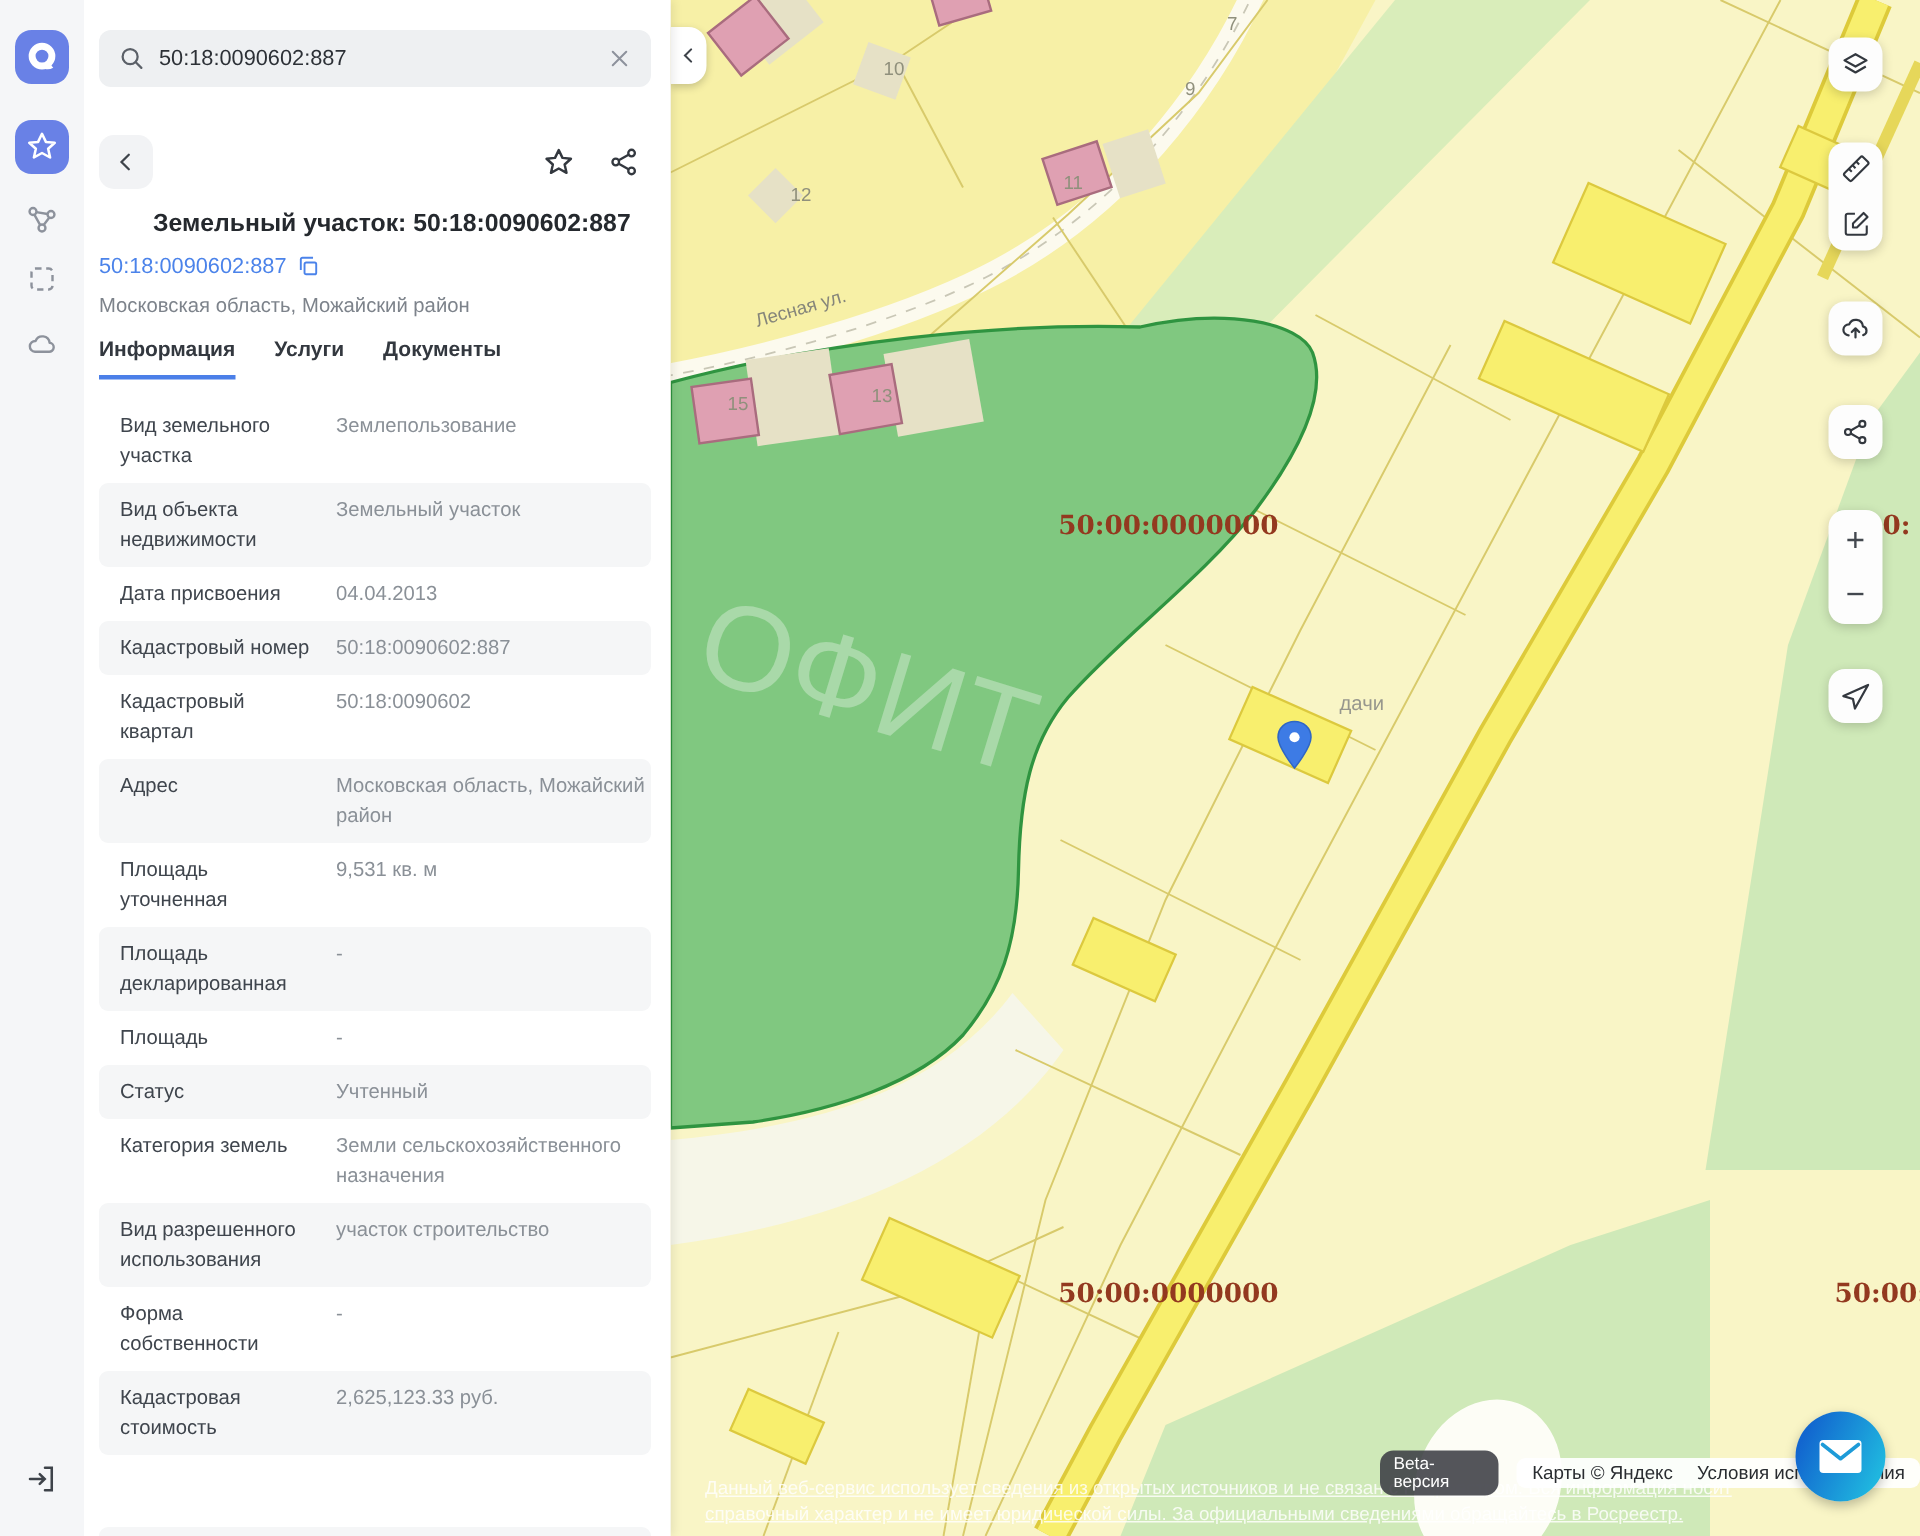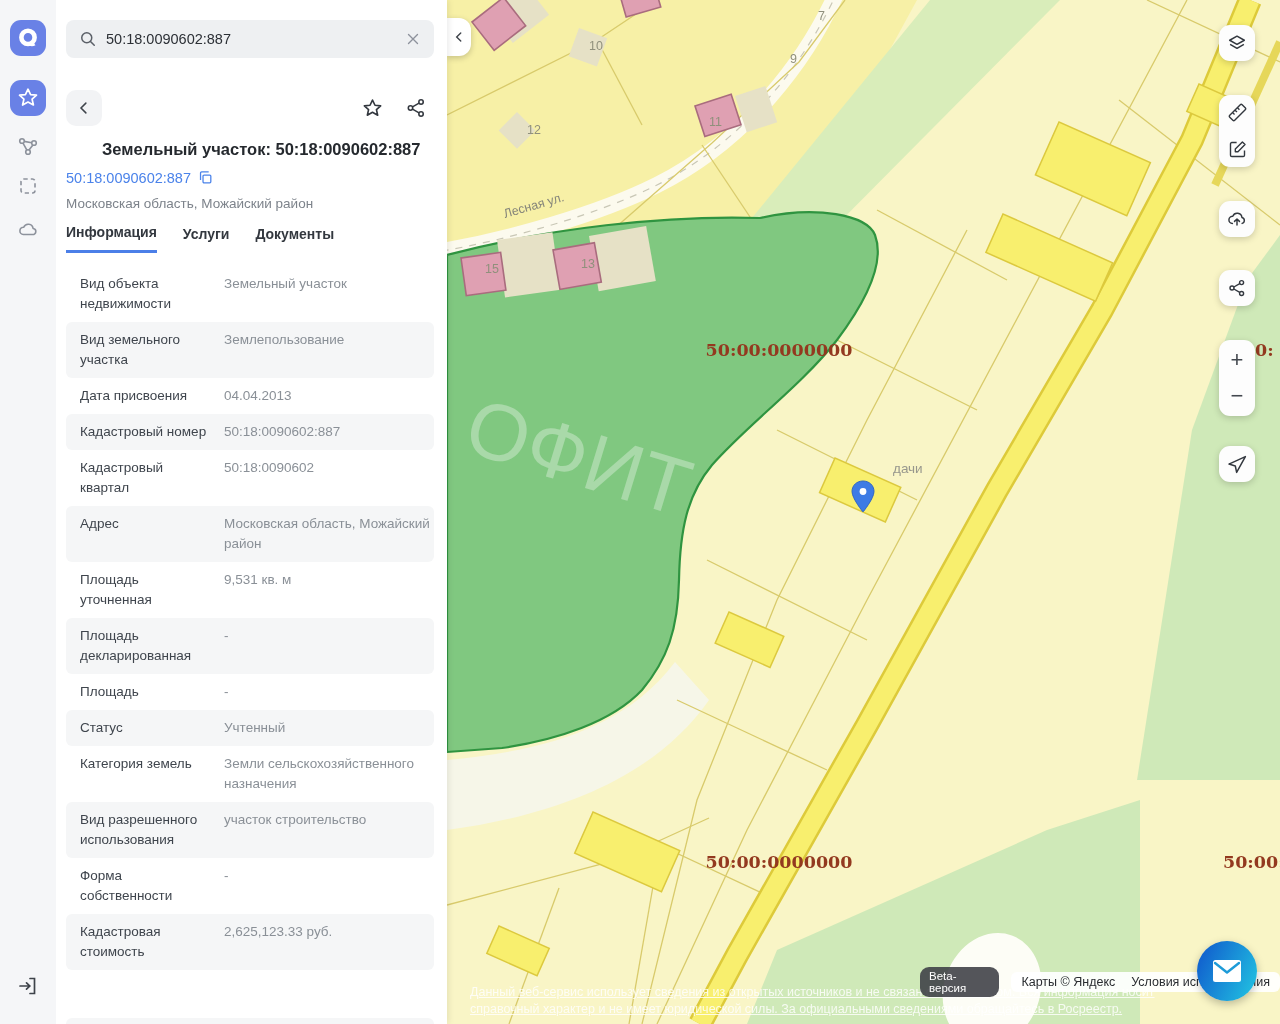--- a/index.html
+++ b/index.html
@@ -25,21 +25,21 @@
   .btn-back { position:absolute; left:0; top:0; width:36px; height:36px; background:#f2f3f5;
     border-radius:10px; display:flex; align-items:center; justify-content:center; cursor:pointer; }
   .hdr-actions { position:absolute; right:0; top:0; display:flex; gap:8px; }
   .hdr-act { width:36px; height:36px; display:flex; align-items:center; justify-content:center;
     border-radius:10px; cursor:pointer; }
   .title { position:absolute; left:10px; top:140px; width:370px; font-size:16.5px;
     font-weight:700; color:#25292e;margin-left:36px; }
   .cad-link { position:absolute; left:10px; top:169px; display:flex; align-items:center; gap:6px;
     color:#4b83ea; font-size:14.5px; cursor:pointer; }
   .region { position:absolute; left:10px; top:196px; color:#7d838b; font-size:13.5px; }
-  .tabs { position:absolute; left:10px; top:224px; display:flex; gap:26px;align-items:center; }
+  .tabs { position:absolute; left:10px; top:224px; display:flex; gap:26px; }
   .tab { font-size:14px; font-weight:700; color:#33383f; padding-bottom:10px; cursor:pointer; }
   .tab.active { border-bottom:3px solid #4b7fe8; }
   .rows { position:absolute; left:10px; top:266px; width:368px; }
   .row { display:flex; padding:8px 4px 8px 14px; border-radius:6px; }
   .row:nth-child(even) { background:#f5f6f7; }
   .row .lbl { width:132px; min-width:132px; font-size:13.5px; line-height:20px; color:#3f454d; }
   .row .val { flex:1; font-size:13.5px; line-height:20px; color:#8a9097; padding-left:12px; }
   .row-stub { position:absolute; left:10px; top:1018px; width:368px; height:10px;
     background:#f5f6f7; border-radius:6px 6px 0 0; }
 
@@ -157,26 +157,26 @@
   <div class="region">Московская область, Можайский район</div>
 
   <div class="tabs">
     <div class="tab active">Информация</div>
     <div class="tab">Услуги</div>
     <div class="tab">Документы</div>
   </div>
 
   <div class="rows">
     <div class="row">
+        <div class="lbl">Вид земельного участка</div>
+        <div class="val">Землепользование</div>
+      </div>
+    <div class="row">
         <div class="lbl">Вид объекта недвижимости</div>
         <div class="val">Земельный участок</div>
-      </div>
-    <div class="row">
-        <div class="lbl">Вид земельного участка</div>
-        <div class="val">Землепользование</div>
       </div>
     <div class="row">
         <div class="lbl">Дата присвоения</div>
         <div class="val">04.04.2013</div>
       </div>
     <div class="row">
         <div class="lbl">Кадастровый номер</div>
         <div class="val">50:18:0090602:887</div>
       </div>
     <div class="row">

